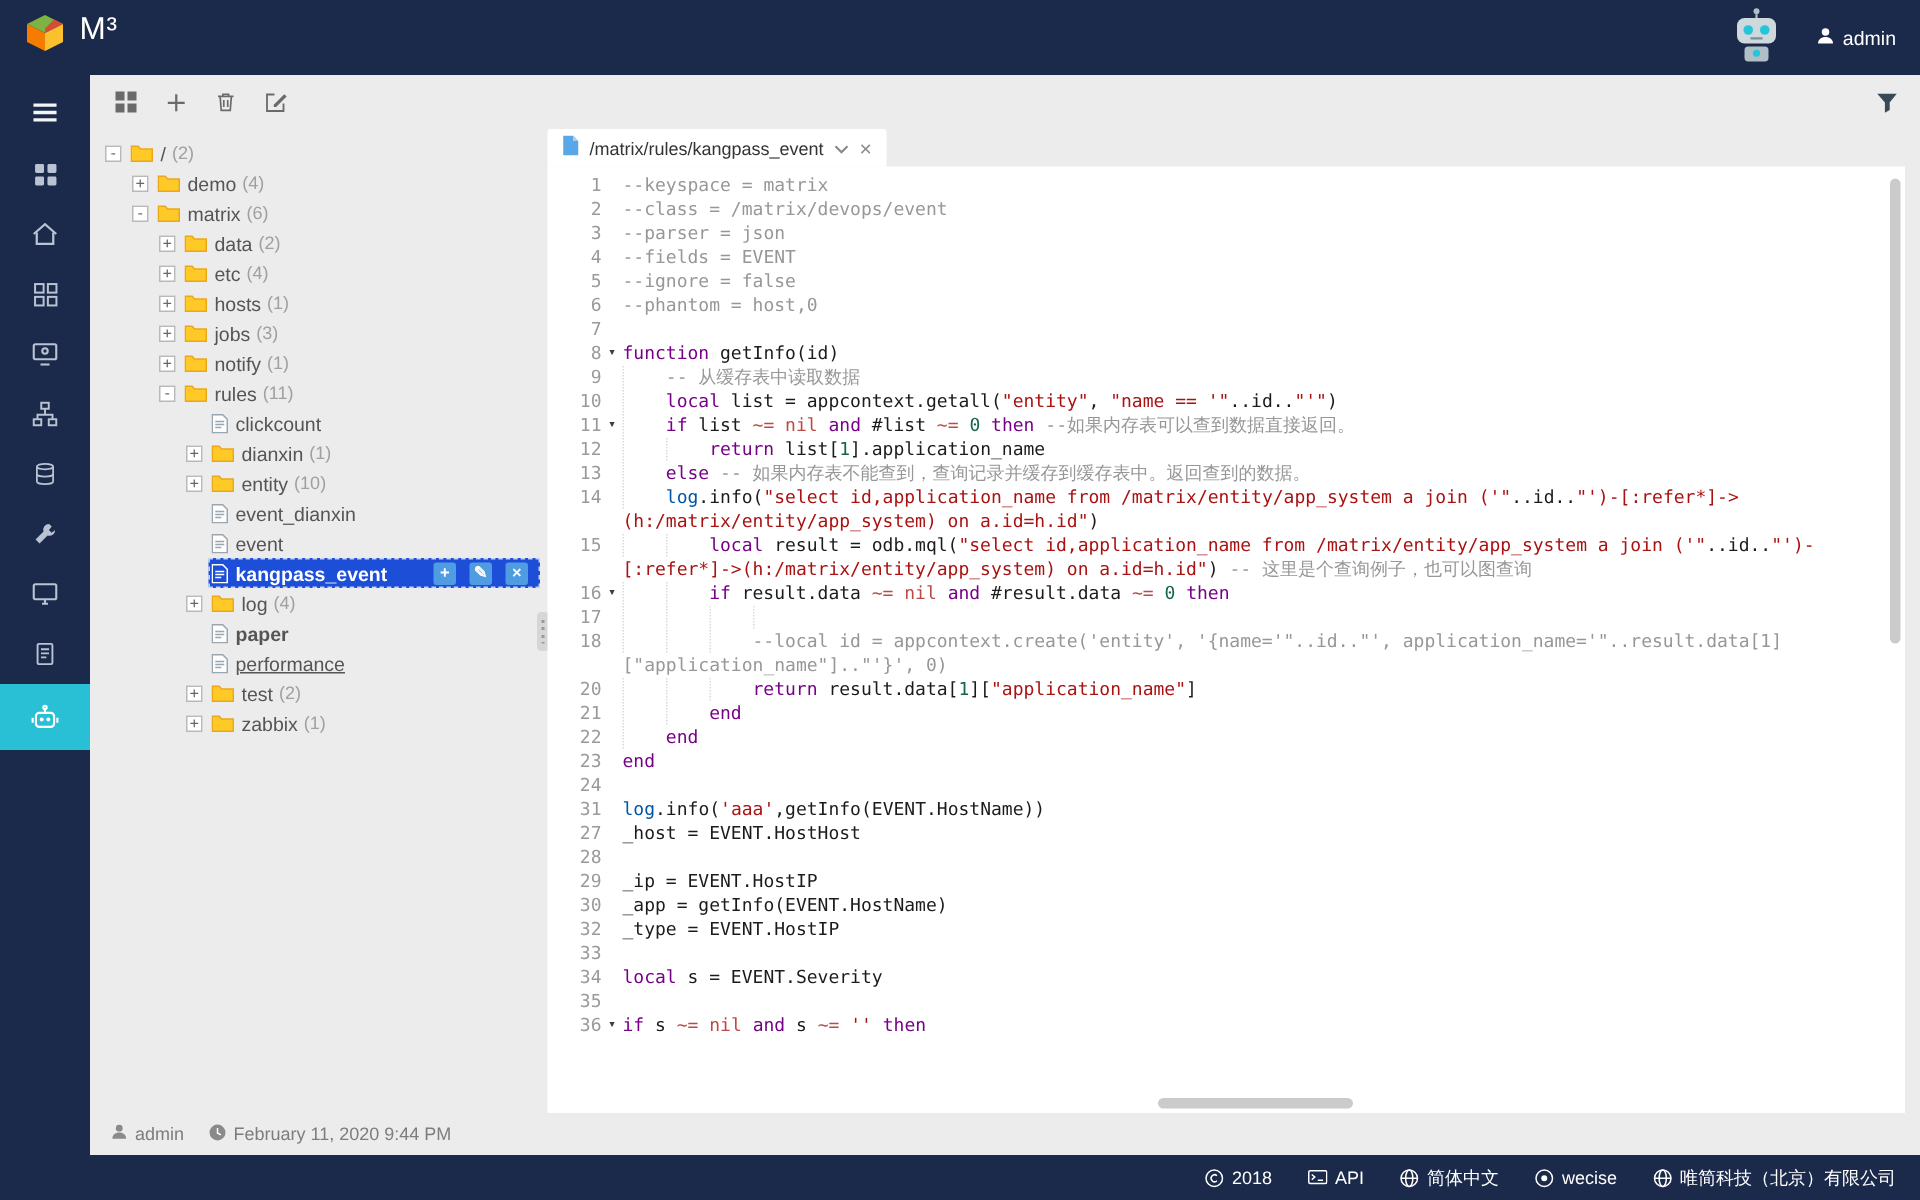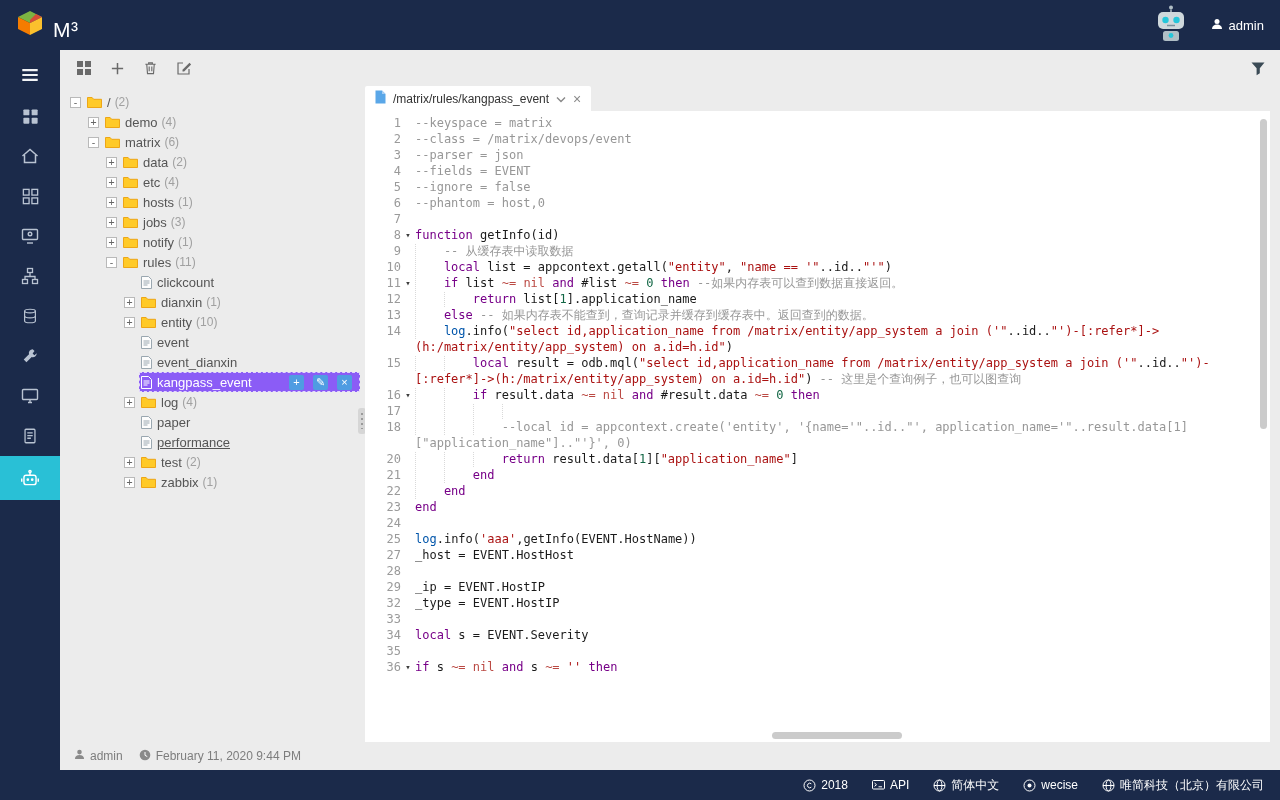--- a/index.html
+++ b/index.html
@@ -1,20 +1,20 @@
 <!DOCTYPE html>
 <html><head>
 <meta charset="utf-8">
 <style>
   * { margin:0; padding:0; box-sizing:border-box; }
   html,body { width:1280px; height:800px; overflow:hidden; font-family:"Liberation Sans", sans-serif; background:#ececec; }
 
   
   .navbar { position:absolute; top:0; left:0; width:1280px; height:50px; background:#1b2a4a; display:flex; align-items:center; padding:0 16px; z-index:20; }
-  .brand { display:flex; align-items:flex-end; gap:9px; color:#fff; font-size:21px; letter-spacing:.5px; }
+  .brand { display:flex; align-items:flex-start; gap:9px; color:#fff; font-size:21px; letter-spacing:.5px; }
   .nav-right { margin-left:auto; display:flex; align-items:center; gap:20px; color:#fff; }
   .nav-user { display:flex; align-items:center; gap:6px; font-size:13px; cursor:pointer; }
 
   
   .iconbar { position:absolute; top:50px; left:0; width:60px; height:720px; background:#1b2a4a; display:flex; flex-direction:column; align-items:center; padding-top:4px; }
   .side-item { width:60px; height:40px; display:flex; align-items:center; justify-content:center; color:#b9c3d2; cursor:pointer; }
   .side-item.menu { height:42px; color:#f2f4f7; }
   .side-item.active { background:#29c0d6; color:#fff; height:44px; }
 
   
@@ -26,21 +26,21 @@
 
   
   .tree-panel { width:300px; flex:none; padding:6px 0 0 10px; overflow:hidden; }
   .tree-row { height:20px; display:flex; align-items:center; font-size:13px; color:#555; cursor:pointer; }
   .exp { width:11px; height:11px; flex:none; border:1px solid #b9b9b9; background:#fff; color:#666; font-size:10px; line-height:9px; text-align:center; margin-right:4px; font-family:"DejaVu Sans Mono", monospace; }
   .exp.blank { visibility:hidden; }
   .inner { display:flex; align-items:center; flex:1; height:20px; padding-left:2px; min-width:0; }
   .inner .nicon { margin-right:5px; flex:none; }
   .lbl { white-space:nowrap; }
   .cnt { color:#a0a0a0; margin-left:4px; font-size:12px; }
-  .inner.sel { background:#8b5cf6; outline:1px dashed rgba(255,255,255,.75); outline-offset:-1px; }
+  .inner.sel { background:#1d4ed8; outline:1px dashed rgba(255,255,255,.75); outline-offset:-1px;font-weight:bold; }
   .inner.sel .lbl { color:#fff; }
   .acts { margin-left:auto; display:flex; gap:9px; margin-right:8px; }
   .abtn { width:15px; height:15px; background:#4f9ce2; color:#fff; font-size:11px; line-height:15px; text-align:center; border-radius:2px; cursor:pointer; }
 
   
   .splitter { width:5px; flex:none; position:relative; cursor:col-resize; }
   .grip { position:absolute; top:322px; left:-2px; width:8px; height:26px; background:#d6d6d6; border-radius:3px; }
   .grip:after { content:""; position:absolute; left:3px; top:5px; width:2px; height:16px; background:repeating-linear-gradient(#9a9a9a 0 2px, transparent 2px 5px); }
 
   
@@ -373,33 +373,33 @@
         </div>
         <div class="tree-row" style="padding-left: 54px;">
           <span class="exp blank">+</span>
           <span class="inner">
             <span style="display:flex">
               <svg class="nicon" width="11" height="13" viewBox="0 0 11 13">
                 <path d="M.5.5h7l3 3v9h-10z" fill="#fdfdfd" stroke="#9aa7b0"></path>
                 <path d="M2.5 5h6M2.5 7h6M2.5 9h4" stroke="#9aa7b0"></path>
               </svg>
             </span>
-            <span class="lbl">event</span>
+            <span class="lbl">event_dianxin</span>
           </span>
         </div>
         <div class="tree-row" style="padding-left: 54px;">
           <span class="exp blank">+</span>
           <span class="inner">
             <span style="display:flex">
               <svg class="nicon" width="11" height="13" viewBox="0 0 11 13">
                 <path d="M.5.5h7l3 3v9h-10z" fill="#fdfdfd" stroke="#9aa7b0"></path>
                 <path d="M2.5 5h6M2.5 7h6M2.5 9h4" stroke="#9aa7b0"></path>
               </svg>
             </span>
-            <span class="lbl">event_dianxin</span>
+            <span class="lbl">event</span>
           </span>
         </div>
         <div class="tree-row" style="padding-left: 54px;">
           <span class="exp blank">+</span>
           <span class="inner sel">
             <span style="display:flex">
               <svg class="nicon" width="11" height="13" viewBox="0 0 11 13">
                 <path d="M.5.5h7l3 3v9h-10z" fill="none" stroke="#fff"></path>
                 <path d="M2.5 5h6M2.5 7h6M2.5 9h4" stroke="#fff"></path>
               </svg>
@@ -417,21 +417,21 @@
           <span class="inner">
             <span style="display:flex">
               <svg class="nicon" width="15" height="12" viewBox="0 0 15 12">
                 <path d="M.5 1.5h4.6l1.6 1.8h7.8v8.2H.5z" fill="#ffca28" stroke="#eda617"></path>
               </svg>
             </span>
             <span class="lbl">log</span>
             <span class="cnt">(4)</span>
           </span>
         </div>
-        <div class="tree-row" style="padding-left: 54px;">
+        <div class="tree-row" style="padding-left: 54px; font-weight: bold;">
           <span class="exp blank">+</span>
           <span class="inner">
             <span style="display:flex">
               <svg class="nicon" width="11" height="13" viewBox="0 0 11 13">
                 <path d="M.5.5h7l3 3v9h-10z" fill="#fdfdfd" stroke="#9aa7b0"></path>
                 <path d="M2.5 5h6M2.5 7h6M2.5 9h4" stroke="#9aa7b0"></path>
               </svg>
             </span>
             <span class="lbl">paper</span>
           </span>
@@ -607,38 +607,43 @@
               <span class="ln">23</span>
               <span class="fold"></span>
               <span class="code"><span class="t-k">end</span></span>
             </div>
             <div class="cm-line">
               <span class="ln">24</span>
               <span class="fold"></span>
               <span class="code"></span>
             </div>
             <div class="cm-line">
-              <span class="ln">25</span>
+              <span class="ln">31</span>
               <span class="fold"></span>
               <span class="code"><span class="t-b">log</span><span class="t-p">.info(</span><span class="t-s">'aaa'</span><span class="t-p">,getInfo(EVENT.HostName))</span></span>
             </div>
             <div class="cm-line">
               <span class="ln">27</span>
               <span class="fold"></span>
               <span class="code"><span class="t-p">_host = EVENT.HostHost</span></span>
             </div>
             <div class="cm-line">
               <span class="ln">28</span>
               <span class="fold"></span>
               <span class="code"></span>
             </div>
             <div class="cm-line">
               <span class="ln">29</span>
               <span class="fold"></span>
               <span class="code"><span class="t-p">_ip = EVENT.HostIP</span></span>
+            </div>
+            <div class="cm-line">
+              <span class="ln">30</span>
+              <span class="fold"></span>
+              <span class="code"><span class="t-p">_app = getInfo(EVENT.HostName)</span></span>
             </div>
             <div class="cm-line">
               <span class="ln">32</span>
               <span class="fold"></span>
               <span class="code"><span class="t-p">_type = EVENT.HostIP</span></span>
             </div>
             <div class="cm-line">
               <span class="ln">33</span>
               <span class="fold"></span>
               <span class="code"></span>

